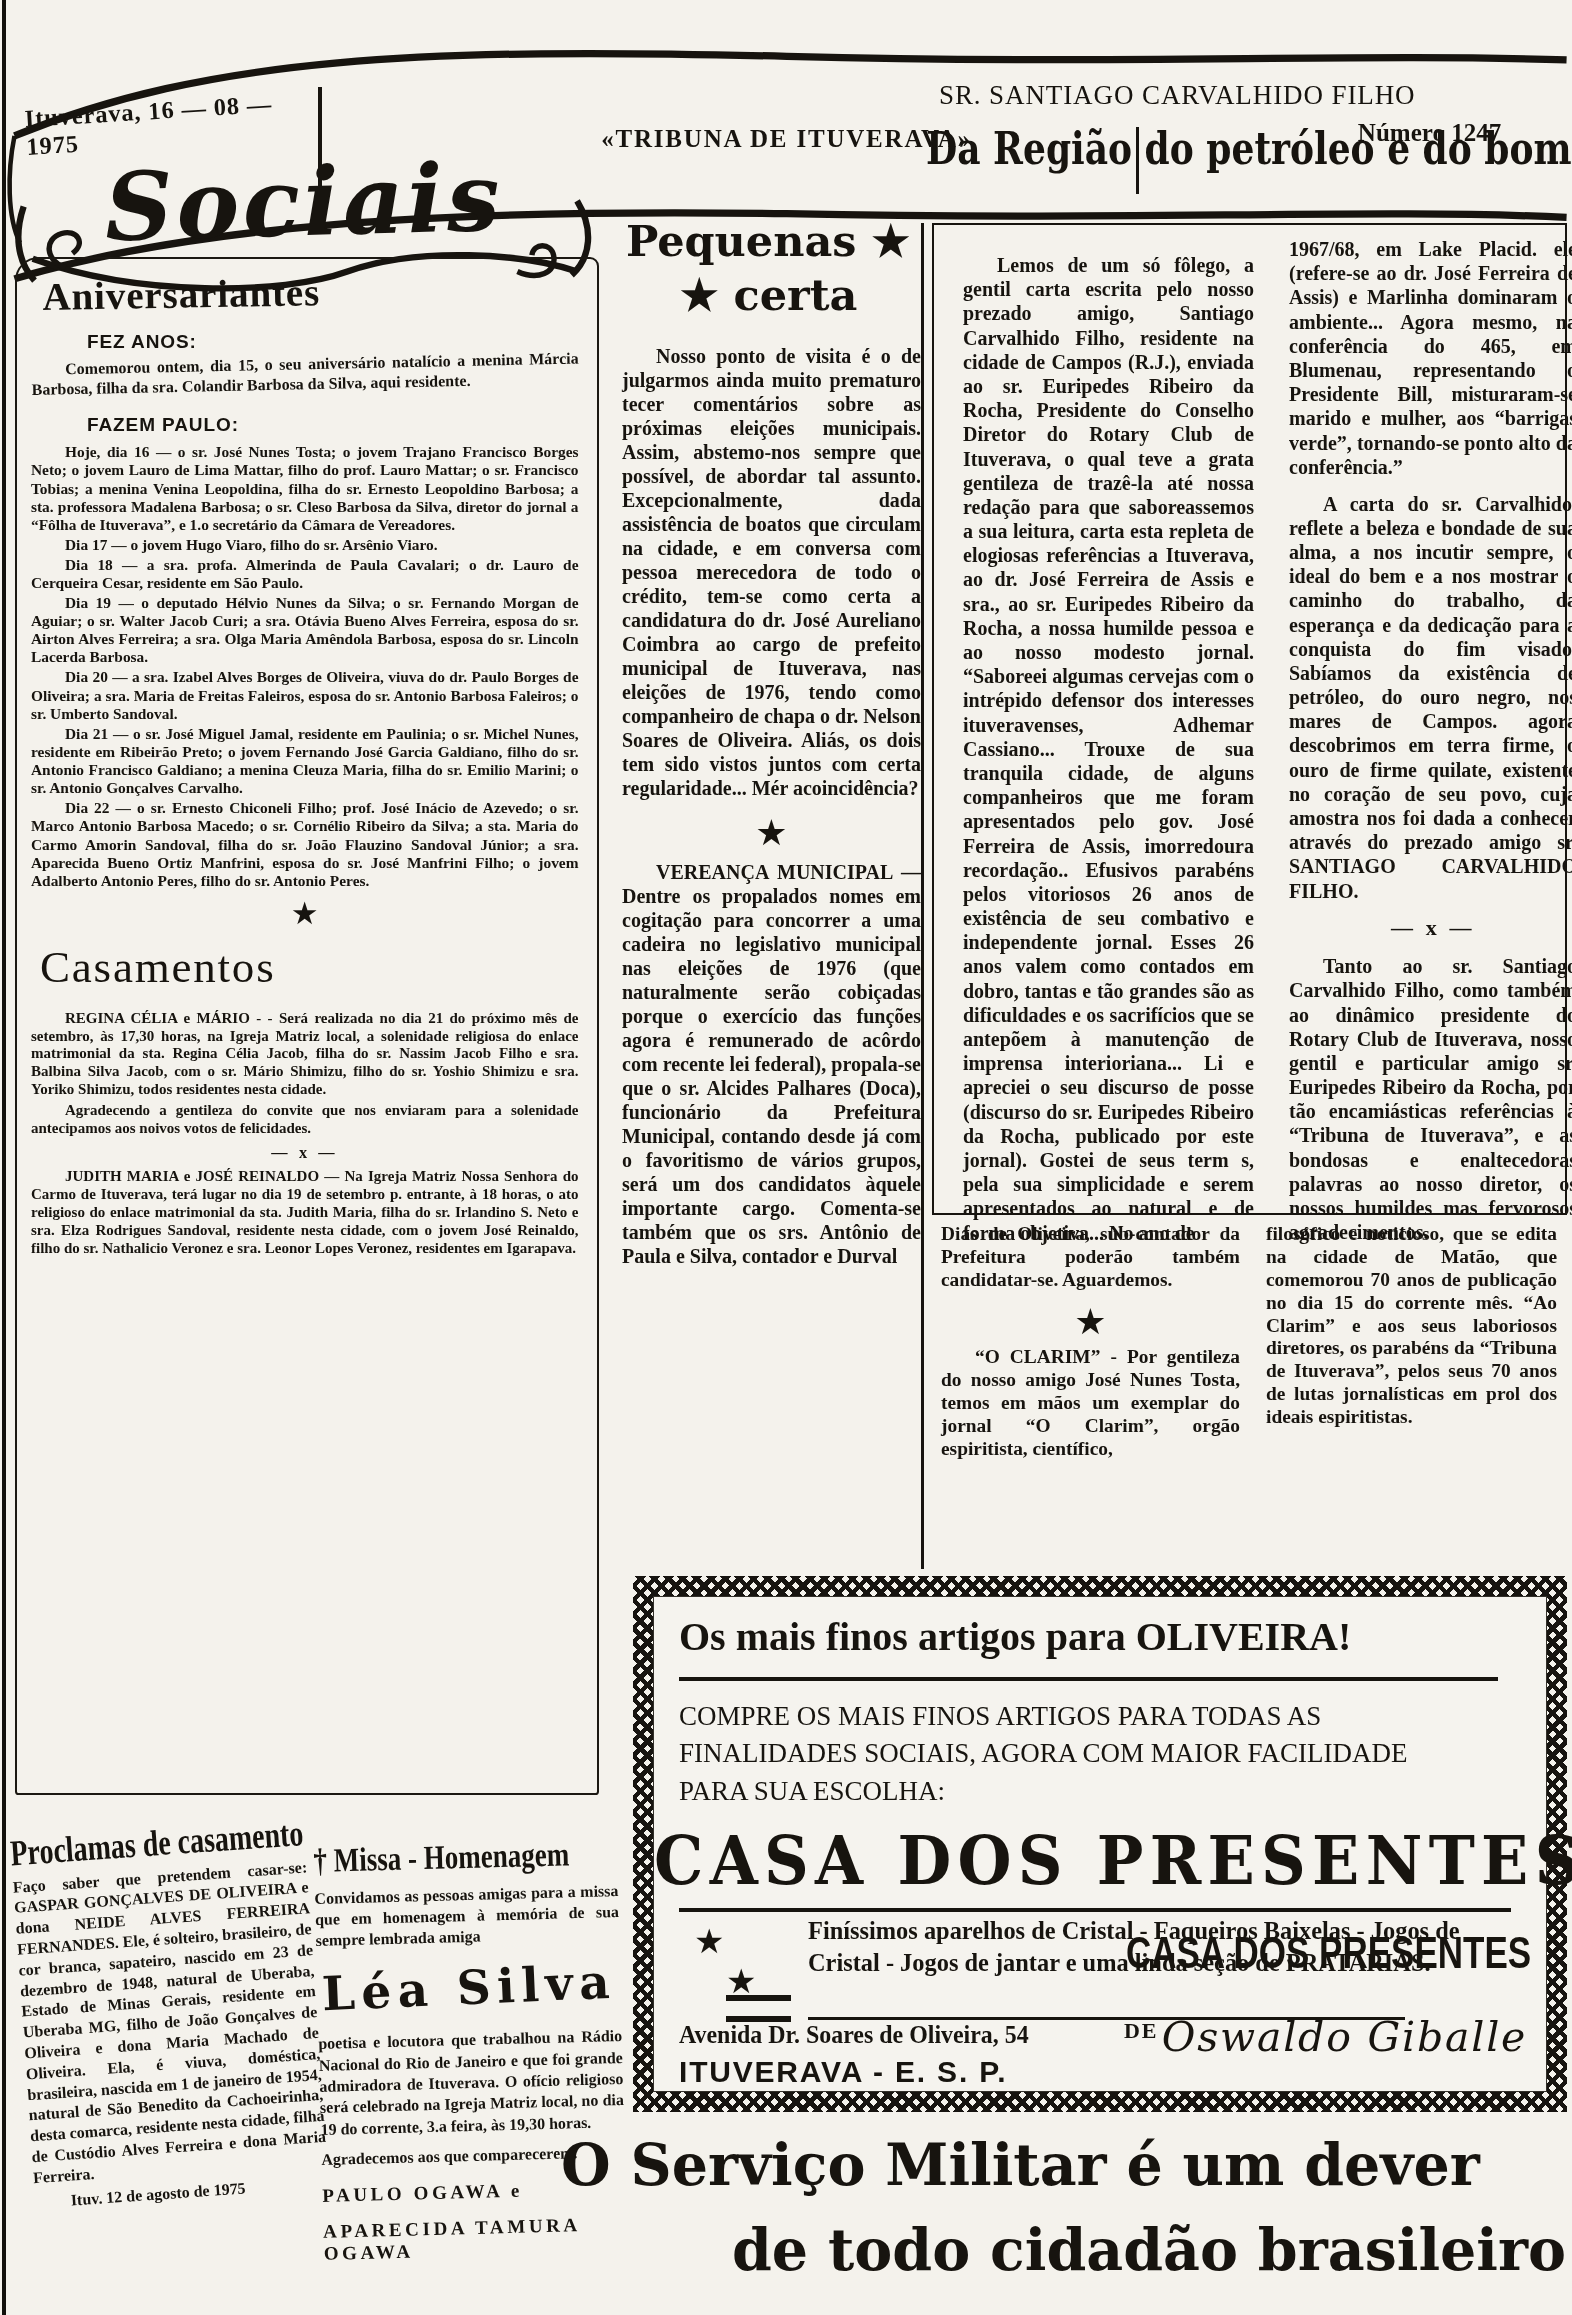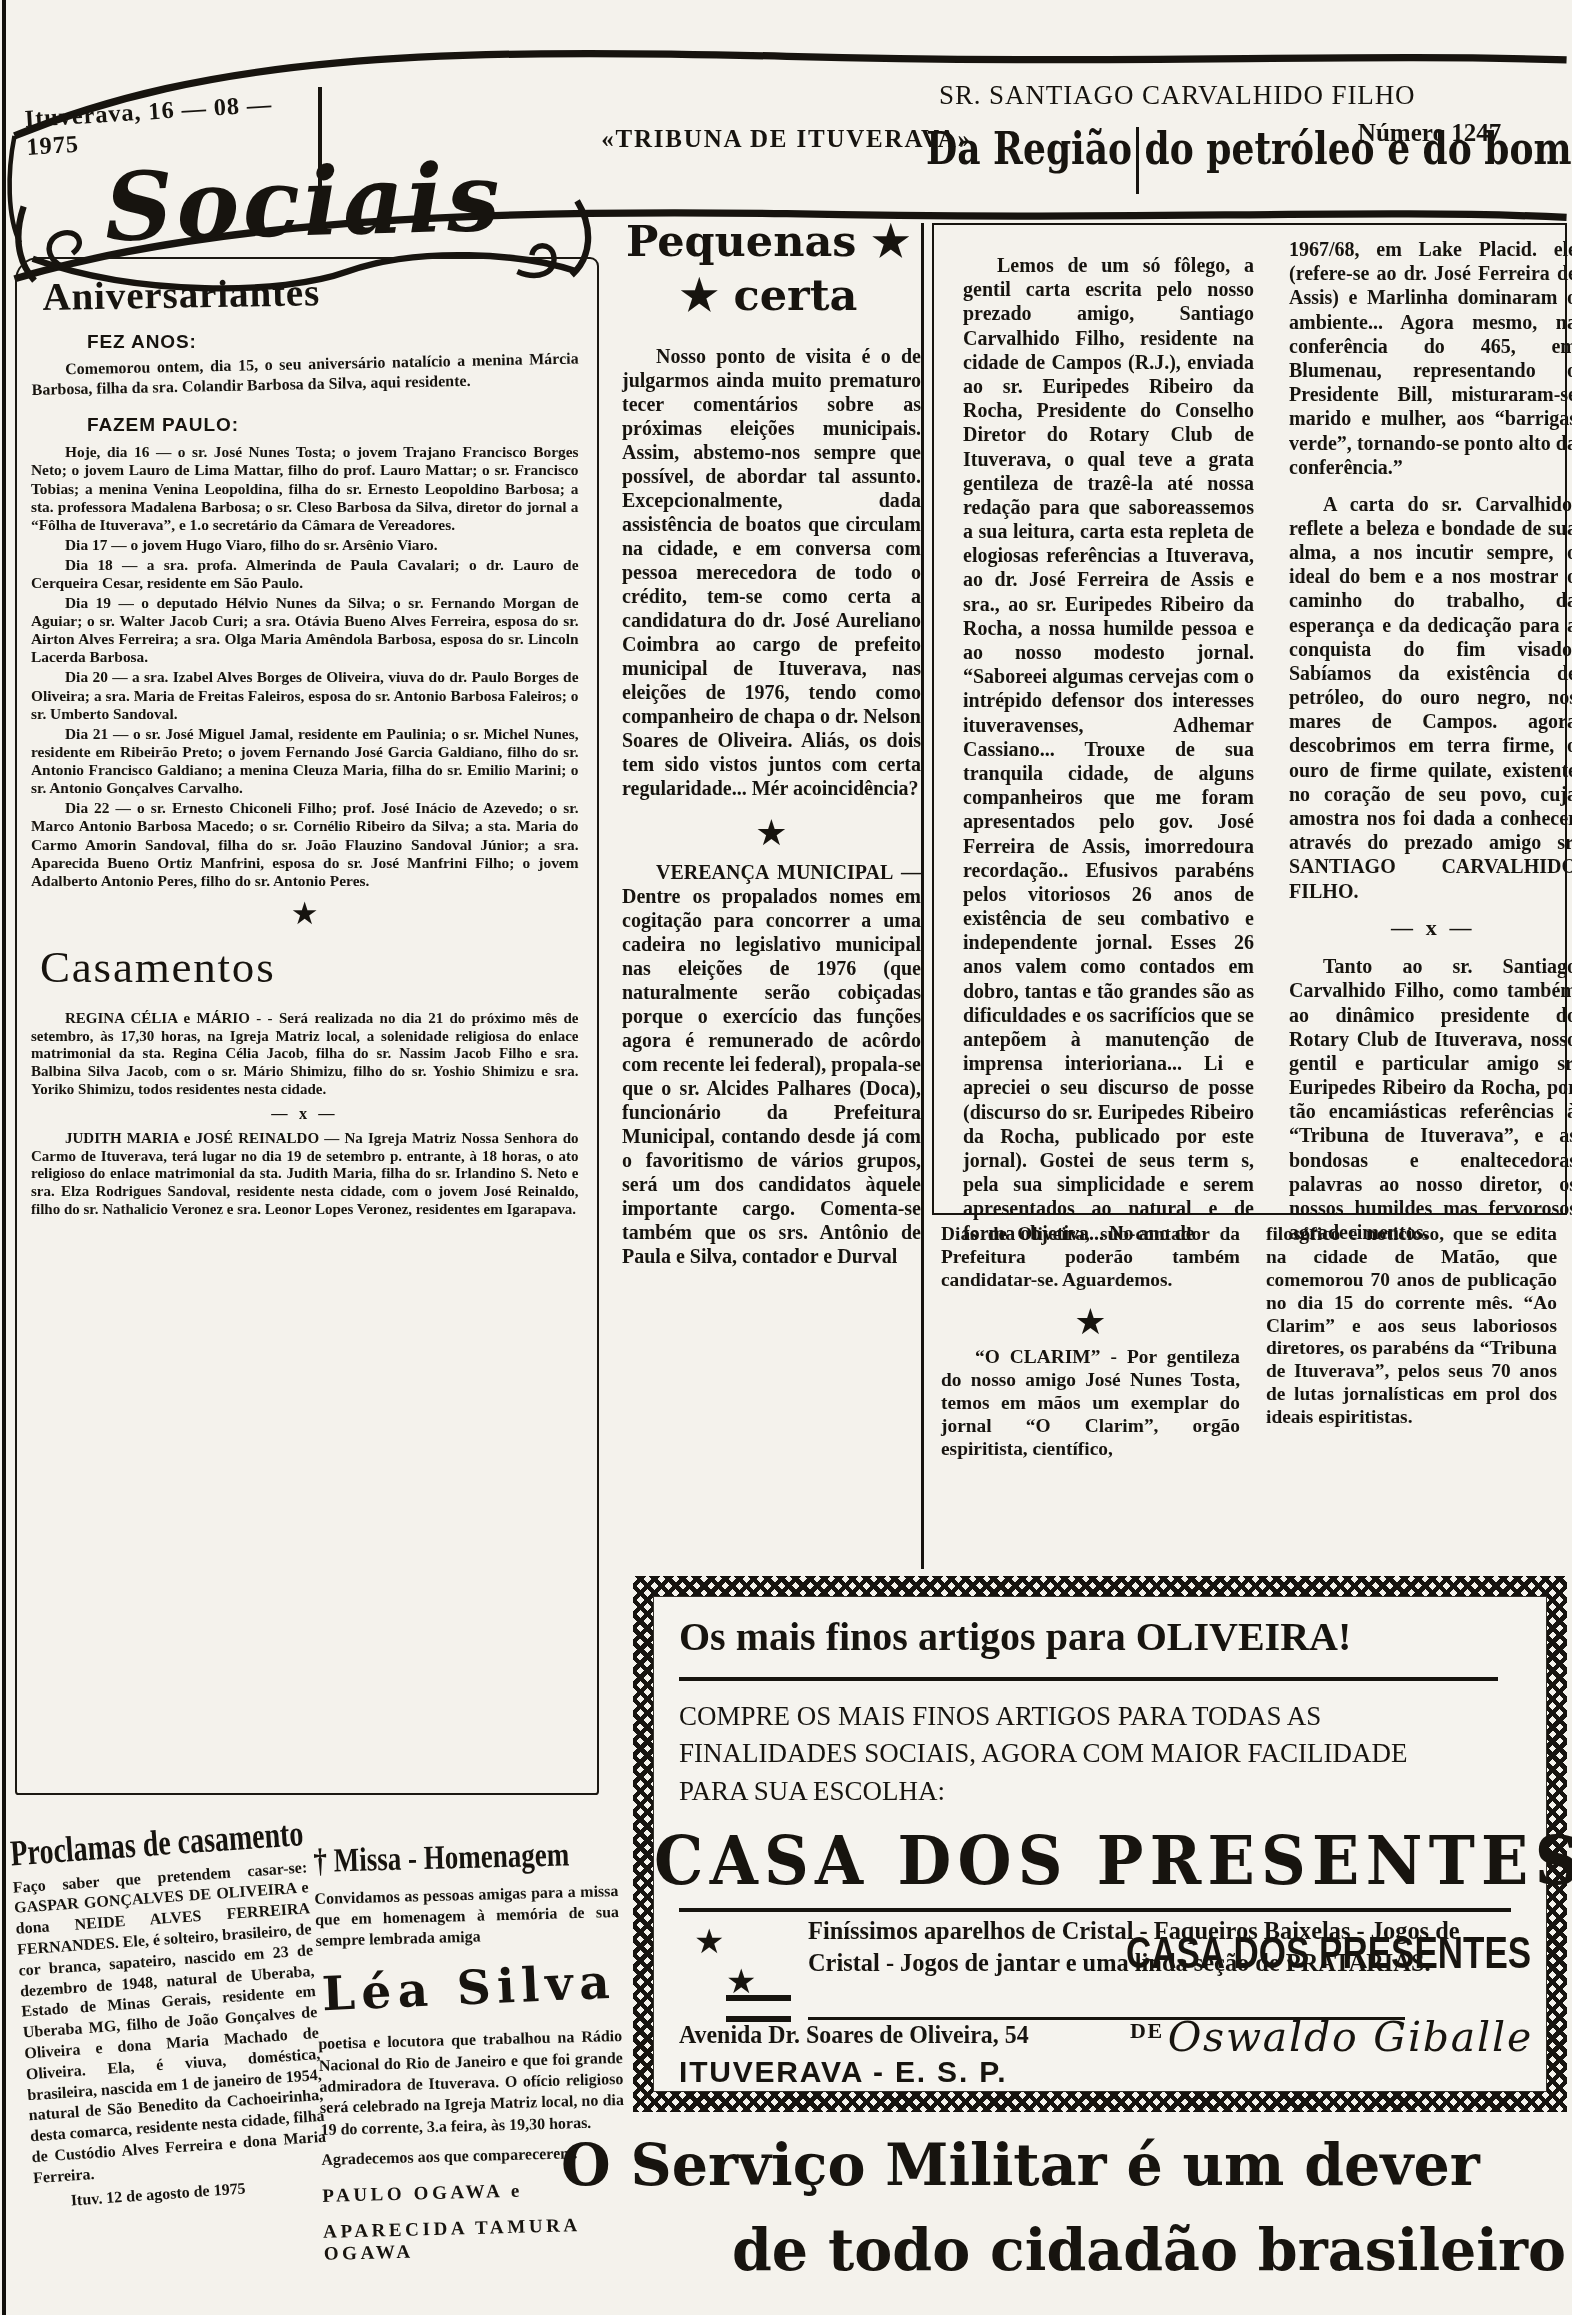--- a/index.html
+++ b/index.html
@@ -108,21 +108,21 @@
   .ad-r3{position:absolute;top:420px;left:154px;width:597px;height:2.7px;}
   .ad-eq{position:absolute;top:398px;left:72px;width:65px;height:14.5px;
     border-top:6.3px solid #17140f;border-bottom:6.3px solid #17140f;}
   .ad-addr1{position:absolute;top:423px;left:25px;width:434px;font-size:26px;font-weight:bold;
     transform:scaleX(0.92);transform-origin:left top;white-space:nowrap;}
   .ad-addr2{position:absolute;top:458px;left:25px;font-family:"Liberation Sans", sans-serif;
     font-weight:bold;font-size:30px;letter-spacing:1.8px;white-space:nowrap;}
   .ad-store2{position:absolute;top:331px;left:470px;width:409px;text-align:center;
     font-family:"Liberation Sans", sans-serif;font-weight:bold;font-size:35px;
     transform:scaleY(1.25);transform-origin:center top;white-space:nowrap;}
-  .ad-owner{position:absolute;top:416px;left:470px;width:409px;text-align:right;white-space:nowrap;}
+  .ad-owner{position:absolute;top:416px;left:470px;width:409px;text-align:left;white-space:nowrap;}
   .ad-de{font-size:22px;font-weight:bold;letter-spacing:1.8px;vertical-align:12.7px;}
   .ad-ow{font-family:"DejaVu Serif", serif;font-style:italic;font-size:41px;letter-spacing:1.8px;}
 
   
   .slog1{left:561px;top:2131px;width:995px;
     font-family:"DejaVu Serif", serif;font-weight:bold;font-size:57px;white-space:nowrap;}
   .slog2{left:715px;top:2216px;width:868px;text-align:center;
     font-family:"DejaVu Serif", serif;font-weight:bold;font-size:57px;white-space:nowrap;}
 </style>
 </head>
@@ -162,20 +162,21 @@
     <p class="jp ind item">Hoje, dia 16 — o sr. José Nunes Tosta; o jovem Trajano Francisco Borges Neto; o jovem Lauro de Lima Mattar, filho do prof. Lauro Mattar; o sr. Francisco Tobias; a menina Venina Leopoldina, filha do sr. Ernesto Leopoldino Barbosa; a sta. professora Madalena Barbosa; o sr. Cleso Barbosa da Silva, diretor do jornal a “Fôlha de Ituverava”, e 1.o secretário da Câmara de Vereadores.</p>
     <p class="jp ind item">Dia 17 — o jovem Hugo Viaro, filho do sr. Arsênio Viaro.</p>
     <p class="jp ind item">Dia 18 — a sra. profa. Almerinda de Paula Cavalari; o dr. Lauro de Cerqueira Cesar, residente em São Paulo.</p>
     <p class="jp ind item">Dia 19 — o deputado Hélvio Nunes da Silva; o sr. Fernando Morgan de Aguiar; o sr. Walter Jacob Curi; a sra. Otávia Bueno Alves Ferreira, esposa do sr. Airton Alves Ferreira; a sra. Olga Maria Amêndola Barbosa, esposa do sr. Lincoln Lacerda Barbosa.</p>
     <p class="jp ind item">Dia 20 — a sra. Izabel Alves Borges de Oliveira, viuva do dr. Paulo Borges de Oliveira; a sra. Maria de Freitas Faleiros, esposa do sr. Antonio Barbosa Faleiros; o sr. Umberto Sandoval.</p>
     <p class="jp ind item">Dia 21 — o sr. José Miguel Jamal, residente em Paulinia; o sr. Michel Nunes, residente em Ribeirão Preto; o jovem Fernando José Garcia Galdiano, filho do sr. Antonio Francisco Galdiano; a menina Cleuza Maria, filha do sr. Emilio Marini; o sr. Antonio Gonçalves Carvalho.</p>
     <p class="jp ind item">Dia 22 — o sr. Ernesto Chiconeli Filho; prof. José Inácio de Azevedo; o sr. Marco Antonio Barbosa Macedo; o sr. Cornélio Ribeiro da Silva; a sta. Maria do Carmo Amorin Sandoval, filha do sr. João Flauzino Sandoval Júnior; a sra. Aparecida Bueno Ortiz Manfrini, esposa do sr. José Manfrini Filho; o jovem Adalberto Antonio Peres, filho do sr. Antonio Peres.</p>
     <div class="star-div">★</div>
     <h2 class="cas-h">Casamentos</h2>
     <p class="jp ind cas-p">REGINA CÉLIA e MÁRIO - - Será realizada no dia 21 do próximo mês de setembro, às 17,30 horas, na Igreja Matriz local, a solenidade religiosa do enlace matrimonial da sta. Regina Célia Jacob, filha do sr. Nassim Jacob Filho e sra. Balbina Silva Jacob, com o sr. Mário Shimizu, filho do sr. Yoshio Shimizu e sra. Yoriko Shimizu, todos residentes nesta cidade.</p>
+    <p class="jp ind cas-p">Agradecendo a gentileza do convite que nos enviaram para a solenidade antecipamos aos noivos votos de felicidades.</p>
     <div class="divx">— x —</div>
     <p class="jp ind cas-p">JUDITH MARIA e JOSÉ REINALDO — Na Igreja Matriz Nossa Senhora do Carmo de Ituverava, terá lugar no dia 19 de setembro p. entrante, à 18 horas, o ato religioso do enlace matrimonial da sta. Judith Maria, filha do sr. Irlandino S. Neto e sra. Elza Rodrigues Sandoval, residente nesta cidade, com o jovem José Reinaldo, filho do sr. Nathalicio Veronez e sra. Leonor Lopes Veronez, residentes em Igarapava.</p>
   </div>
 
   <div class="abs proclamas">
     <div class="proc-h">Proclamas de casamento</div>
     <div class="jp proc-b">Faço saber que pretendem casar-se: GASPAR GONÇALVES DE OLIVEIRA e dona NEIDE ALVES FERREIRA FERNANDES. Ele, é solteiro, brasileiro, de cor branca, sapateiro, nascido em 23 de dezembro de 1948, natural de Uberaba, Estado de Minas Gerais, residente em Uberaba MG, filho de João Gonçalves de Oliveira e dona Maria Machado de Oliveira. Ela, é viuva, doméstica, brasileira, nascida em 1 de janeiro de 1954, natural de São Benedito da Cachoeirinha, desta comarca, residente nesta cidade, filha de Custódio Alves Ferreira e dona Maria Ferreira.</div>
     <div class="proc-d">Ituv. 12 de agosto de 1975</div>
   </div>
 

